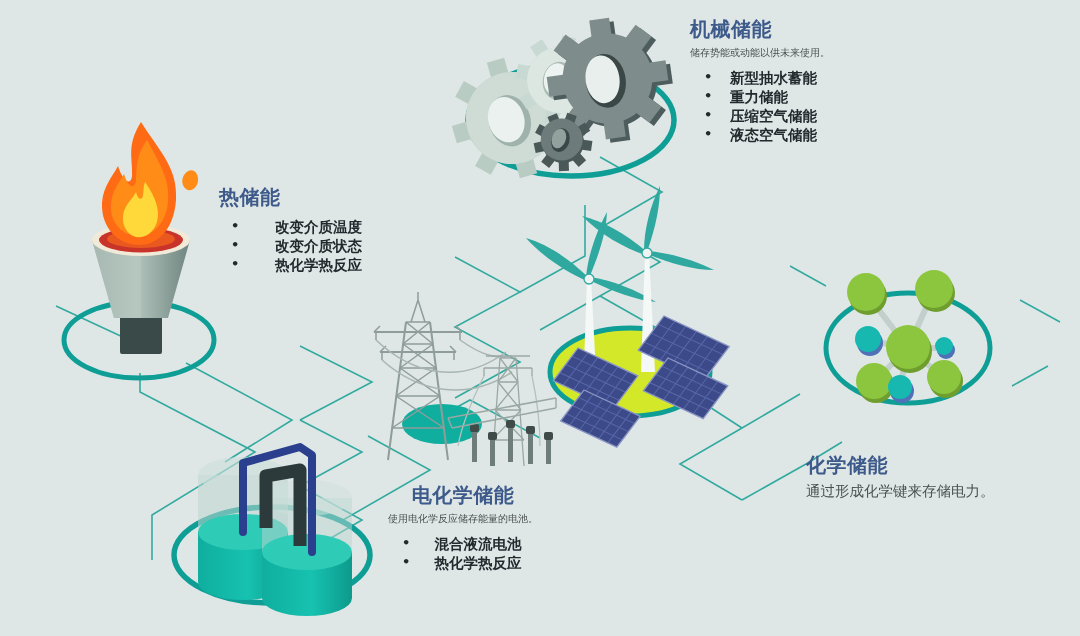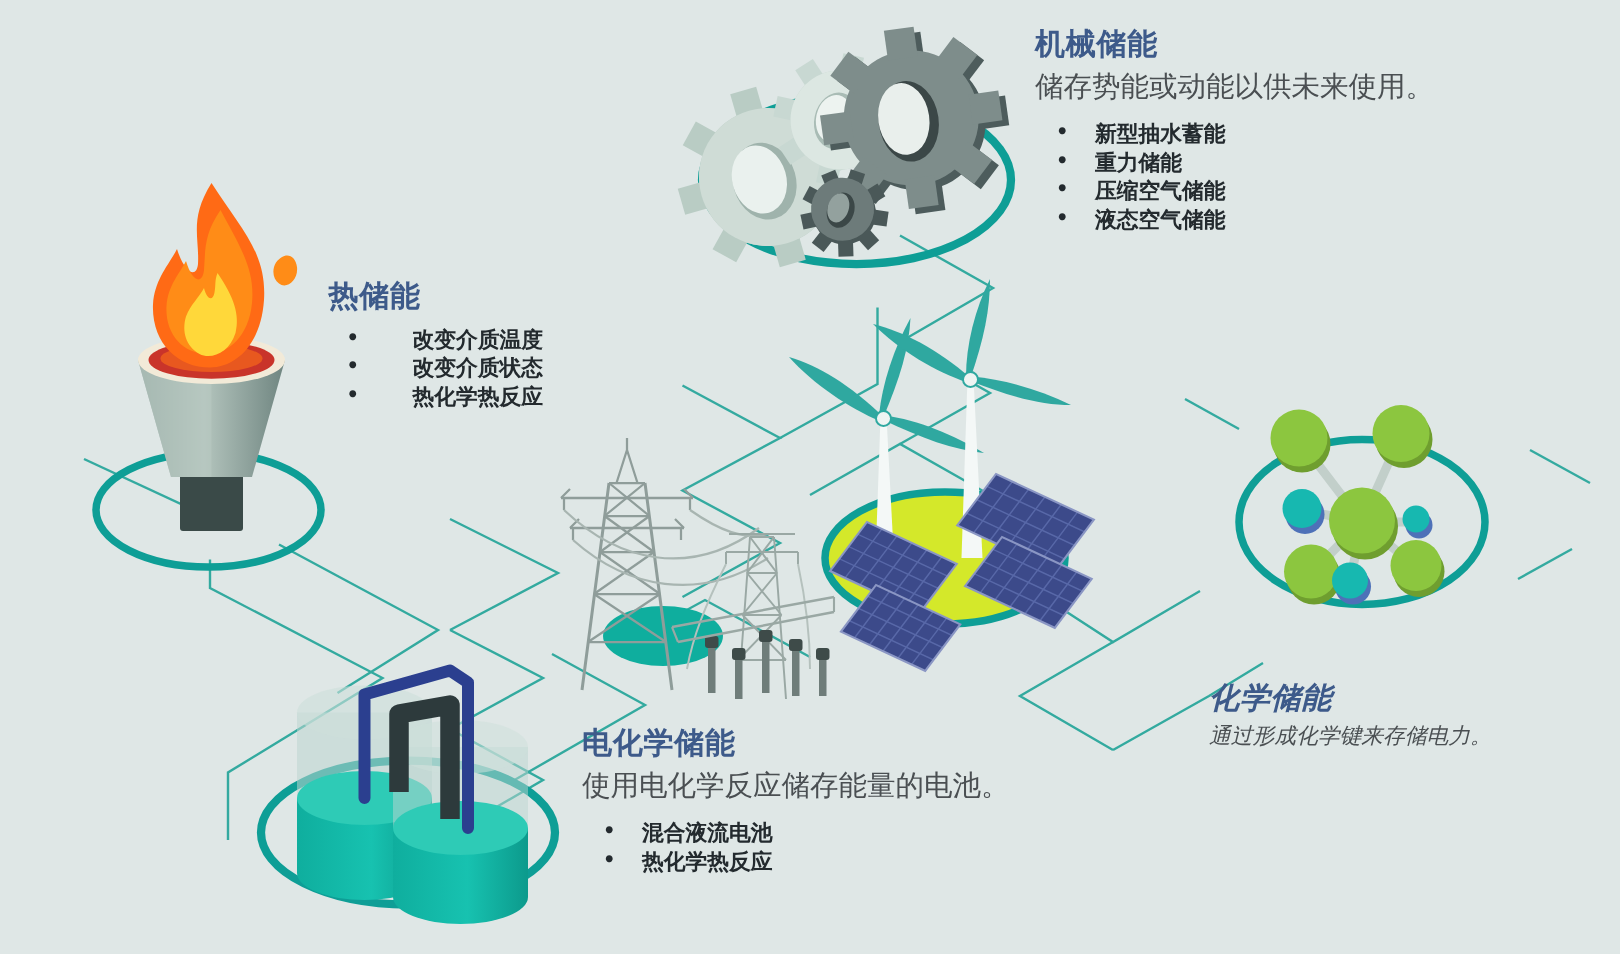--- a/index.html
+++ b/index.html
@@ -12,41 +12,41 @@
   #stage{position:absolute;inset:0;width:1080px;height:636px;}
   #artboard{position:absolute;left:0;top:0;width:1080px;height:636px;}
 
   .txtblock{position:absolute;}
   .heading{
     font-size:20px;font-weight:bold;color:#3d5a8a;
     letter-spacing:.5px;white-space:nowrap;line-height:1.1;
     margin:0 0 6px 0;
   }
   .lead{
-    font-size:19px;color:#4a4f52;white-space:nowrap;
+    font-size:10px;color:#4a4f52;white-space:nowrap;
     line-height:1.3;margin:0 0 2px 0;
   }
   ul.bullets{list-style:none;margin:10px;padding:0;}
   ul.bullets li{
     font-size:14.5px;font-weight:bold;color:#232a2e;
     line-height:1.32;white-space:nowrap;
     position:relative;padding-left:30px;
   }
   ul.bullets li:before{
     content:"\2022";position:absolute;left:4px;top:-1px;
     font-size:13px;font-weight:bold;color:#232a2e;
   }
   ul.bullets.wide li{padding-left:46px;}
   ul.bullets.wide li:before{left:2px;}
 
   
   #blk-mech{left:690px;top:18px;}
   #blk-therm{left:219px;top:186px;}
-  #blk-elchem{left:388px;top:484px;}
-  #blk-chem{left:806px;top:454px;font-style:italic;}
+  #blk-elchem{left:388px;top:484px;text-align:center;}
+  #blk-chem{left:806px;top:454px;}
   #blk-therm .lead{font-size:14px;}
   #blk-chem .lead{font-size:14.5px;}
 </style>
 </head>
 <body>
 
 <div id="stage">
 
   <svg id="artboard" viewBox="0 0 1080 636" xmlns="http://www.w3.org/2000/svg">
     <defs>

